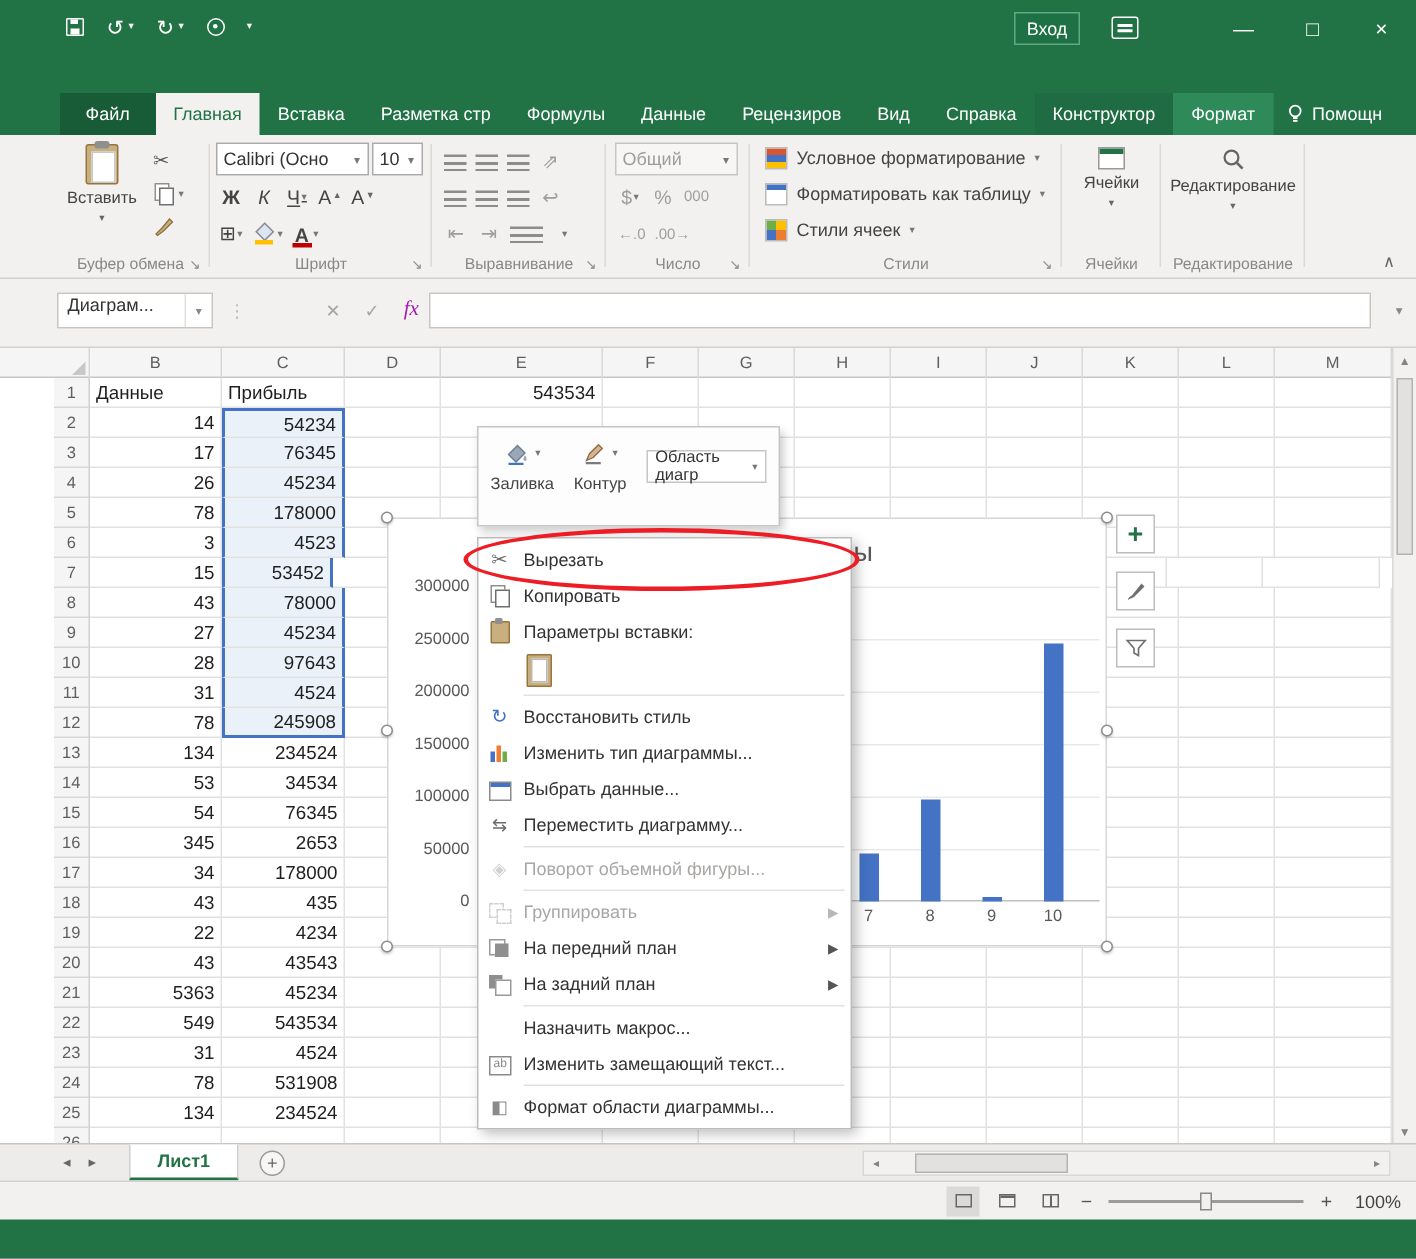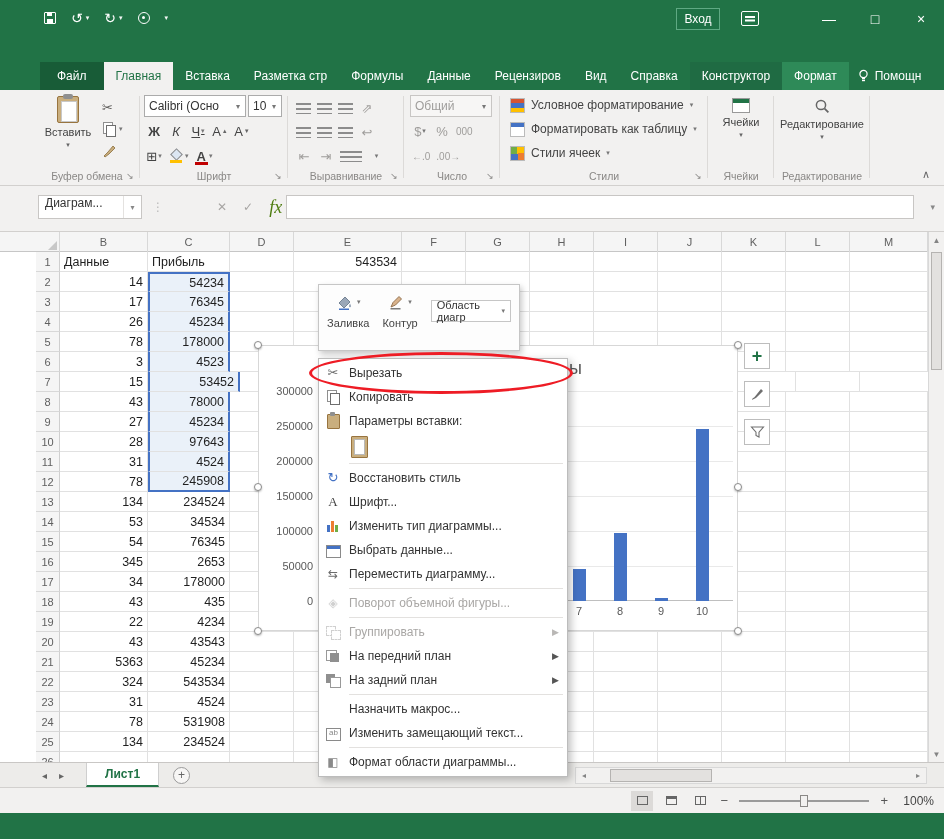--- a/index.html
+++ b/index.html
@@ -80,21 +80,21 @@
   .collapse{position:absolute;right:14px;bottom:4px;font-size:11px;color:#666}
 
   
   .fbar{top:186px;height:46px;background:#F2F1F0;border-bottom:1px solid #D2D0CE}
   .namebox{position:absolute;left:38px;top:9px;width:104px;height:24px;background:#fff;border:1px solid #C8C6C4;display:flex;align-items:flex-start}
   .namebox .t{flex:1;padding-left:6px}
   .namebox .a{width:18px;height:100%;display:flex;align-items:center;justify-content:center;font-size:8px;color:#888;border-left:1px solid #E4E2E0}
   .fxbtns{position:absolute;left:152px;top:9px;height:24px;display:flex;align-items:center;gap:16px}
   .fxbtns .dots{color:#BBB;letter-spacing:1px}
   .fxbtns .gx{color:#A7A5A3;font-size:12px}
-  .fx{font-family:"Liberation Serif",serif;font-style:italic;color:#4d7c0f;font-size:18px}
+  .fx{font-family:"Liberation Serif",serif;font-style:italic;color:#a21caf;font-size:14px}
   .finput{position:absolute;left:286px;top:9px;right:30px;height:24px;background:#fff;border:1px solid #C8C6C4}
   .fexpand{position:absolute;right:9px;top:16px;color:#888;font-size:9px}
 
   
   .colheads{top:232px;height:20px;background:#F5F5F5;border-bottom:1px solid #C6C6C6;display:flex;padding-left:36px}
   .ghc{height:20px;border-right:1px solid #D8D8D8;display:flex;align-items:center;justify-content:center;font-size:11px;color:#5F5F5F;position:relative}
   .ghc.corner{width:24px}
   .tri{position:absolute;right:2px;bottom:2px;width:0;height:0;border-left:9px solid transparent;border-bottom:9px solid #C8C8C8}
   .rows{top:252px;height:510px;background:#fff;overflow:hidden;padding-left:36px}
   .grow{display:flex;height:20px}
@@ -536,21 +536,21 @@
         <div class="cell" style="width: 64px;"></div>
         <div class="cell" style="width: 64px;"></div>
         <div class="cell" style="width: 64px;"></div>
         <div class="cell" style="width: 64px;"></div>
         <div class="cell" style="width: 64px;"></div>
         <div class="cell" style="width: 78px;"></div>
       </div>
       <div class="grow">
         <div class="rowhdr">7</div>
         <div class="cell num" style="width: 88px;">15</div>
-        <div class="cell num sel" style="width: 92px; padding-left: 31px;">53452</div>
+        <div class="cell num sel" style="width: 74px; padding-left: 31px;">53452</div>
         <div class="cell" style="width: 64px;"></div>
         <div class="cell" style="width: 108px;"></div>
         <div class="cell" style="width: 64px;"></div>
         <div class="cell" style="width: 64px;"></div>
         <div class="cell" style="width: 64px;"></div>
         <div class="cell" style="width: 64px;"></div>
         <div class="cell" style="width: 64px;"></div>
         <div class="cell" style="width: 64px;"></div>
         <div class="cell" style="width: 64px;"></div>
         <div class="cell" style="width: 78px;"></div>
@@ -760,21 +760,21 @@
         <div class="cell" style="width: 64px;"></div>
         <div class="cell" style="width: 64px;"></div>
         <div class="cell" style="width: 64px;"></div>
         <div class="cell" style="width: 64px;"></div>
         <div class="cell" style="width: 64px;"></div>
         <div class="cell" style="width: 64px;"></div>
         <div class="cell" style="width: 78px;"></div>
       </div>
       <div class="grow">
         <div class="rowhdr">22</div>
-        <div class="cell num" style="width: 88px;">324</div>
+        <div class="cell num" style="width: 88px;">549</div>
         <div class="cell num" style="width: 82px;">543534</div>
         <div class="cell" style="width: 64px;"></div>
         <div class="cell" style="width: 108px;"></div>
         <div class="cell" style="width: 64px;"></div>
         <div class="cell" style="width: 64px;"></div>
         <div class="cell" style="width: 64px;"></div>
         <div class="cell" style="width: 64px;"></div>
         <div class="cell" style="width: 64px;"></div>
         <div class="cell" style="width: 64px;"></div>
         <div class="cell" style="width: 64px;"></div>
@@ -950,24 +950,20 @@
       <div class="cmi iconrow">
         <span class="mi mi-paste-big"></span>
         <span class="lbl"></span>
       </div>
       <div class="cmsep"></div>
       <div class="cmi">
         <span class="mi mi-reset"></span>
         <span class="lbl">Восстановить стиль</span>
       </div>
       <div class="cmi">
-        <span class="mi mi-font"></span>
-        <span class="lbl">Шрифт...</span>
-      </div>
-      <div class="cmi">
         <span class="mi mi-chart-type"></span>
         <span class="lbl">Изменить тип диаграммы...</span>
       </div>
       <div class="cmi">
         <span class="mi mi-select-data"></span>
         <span class="lbl">Выбрать данные...</span>
       </div>
       <div class="cmi">
         <span class="mi mi-move"></span>
         <span class="lbl">Переместить диаграмму...</span>

